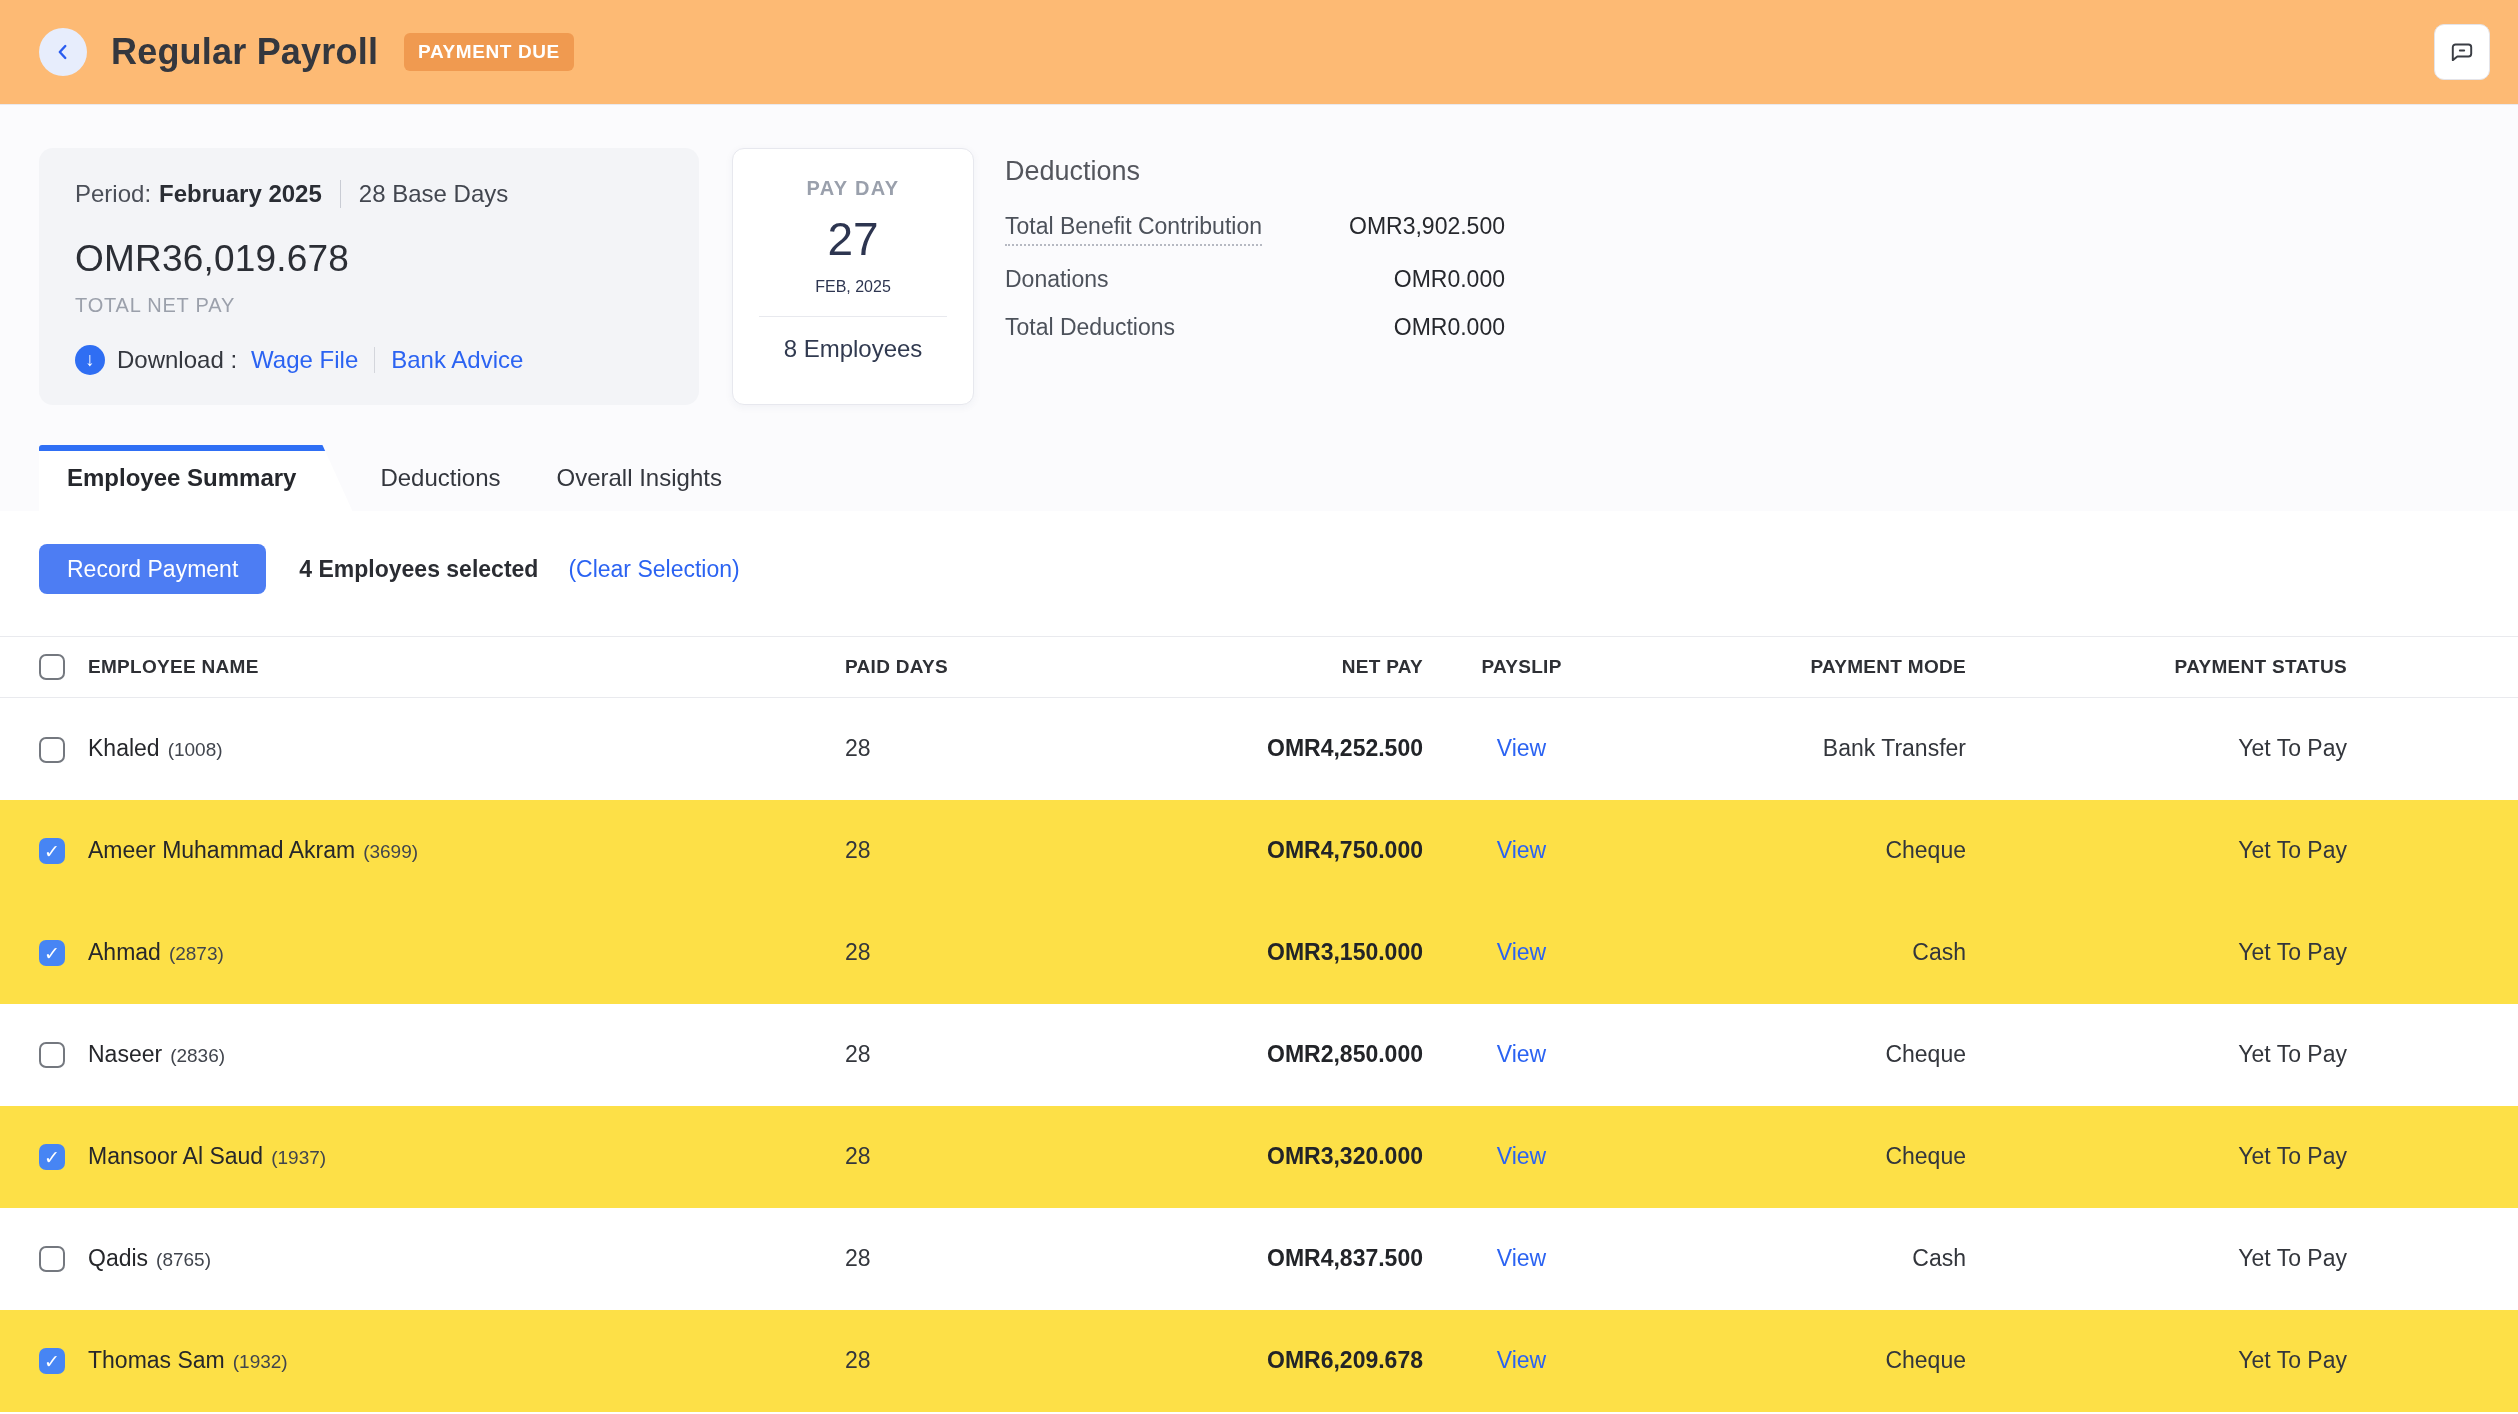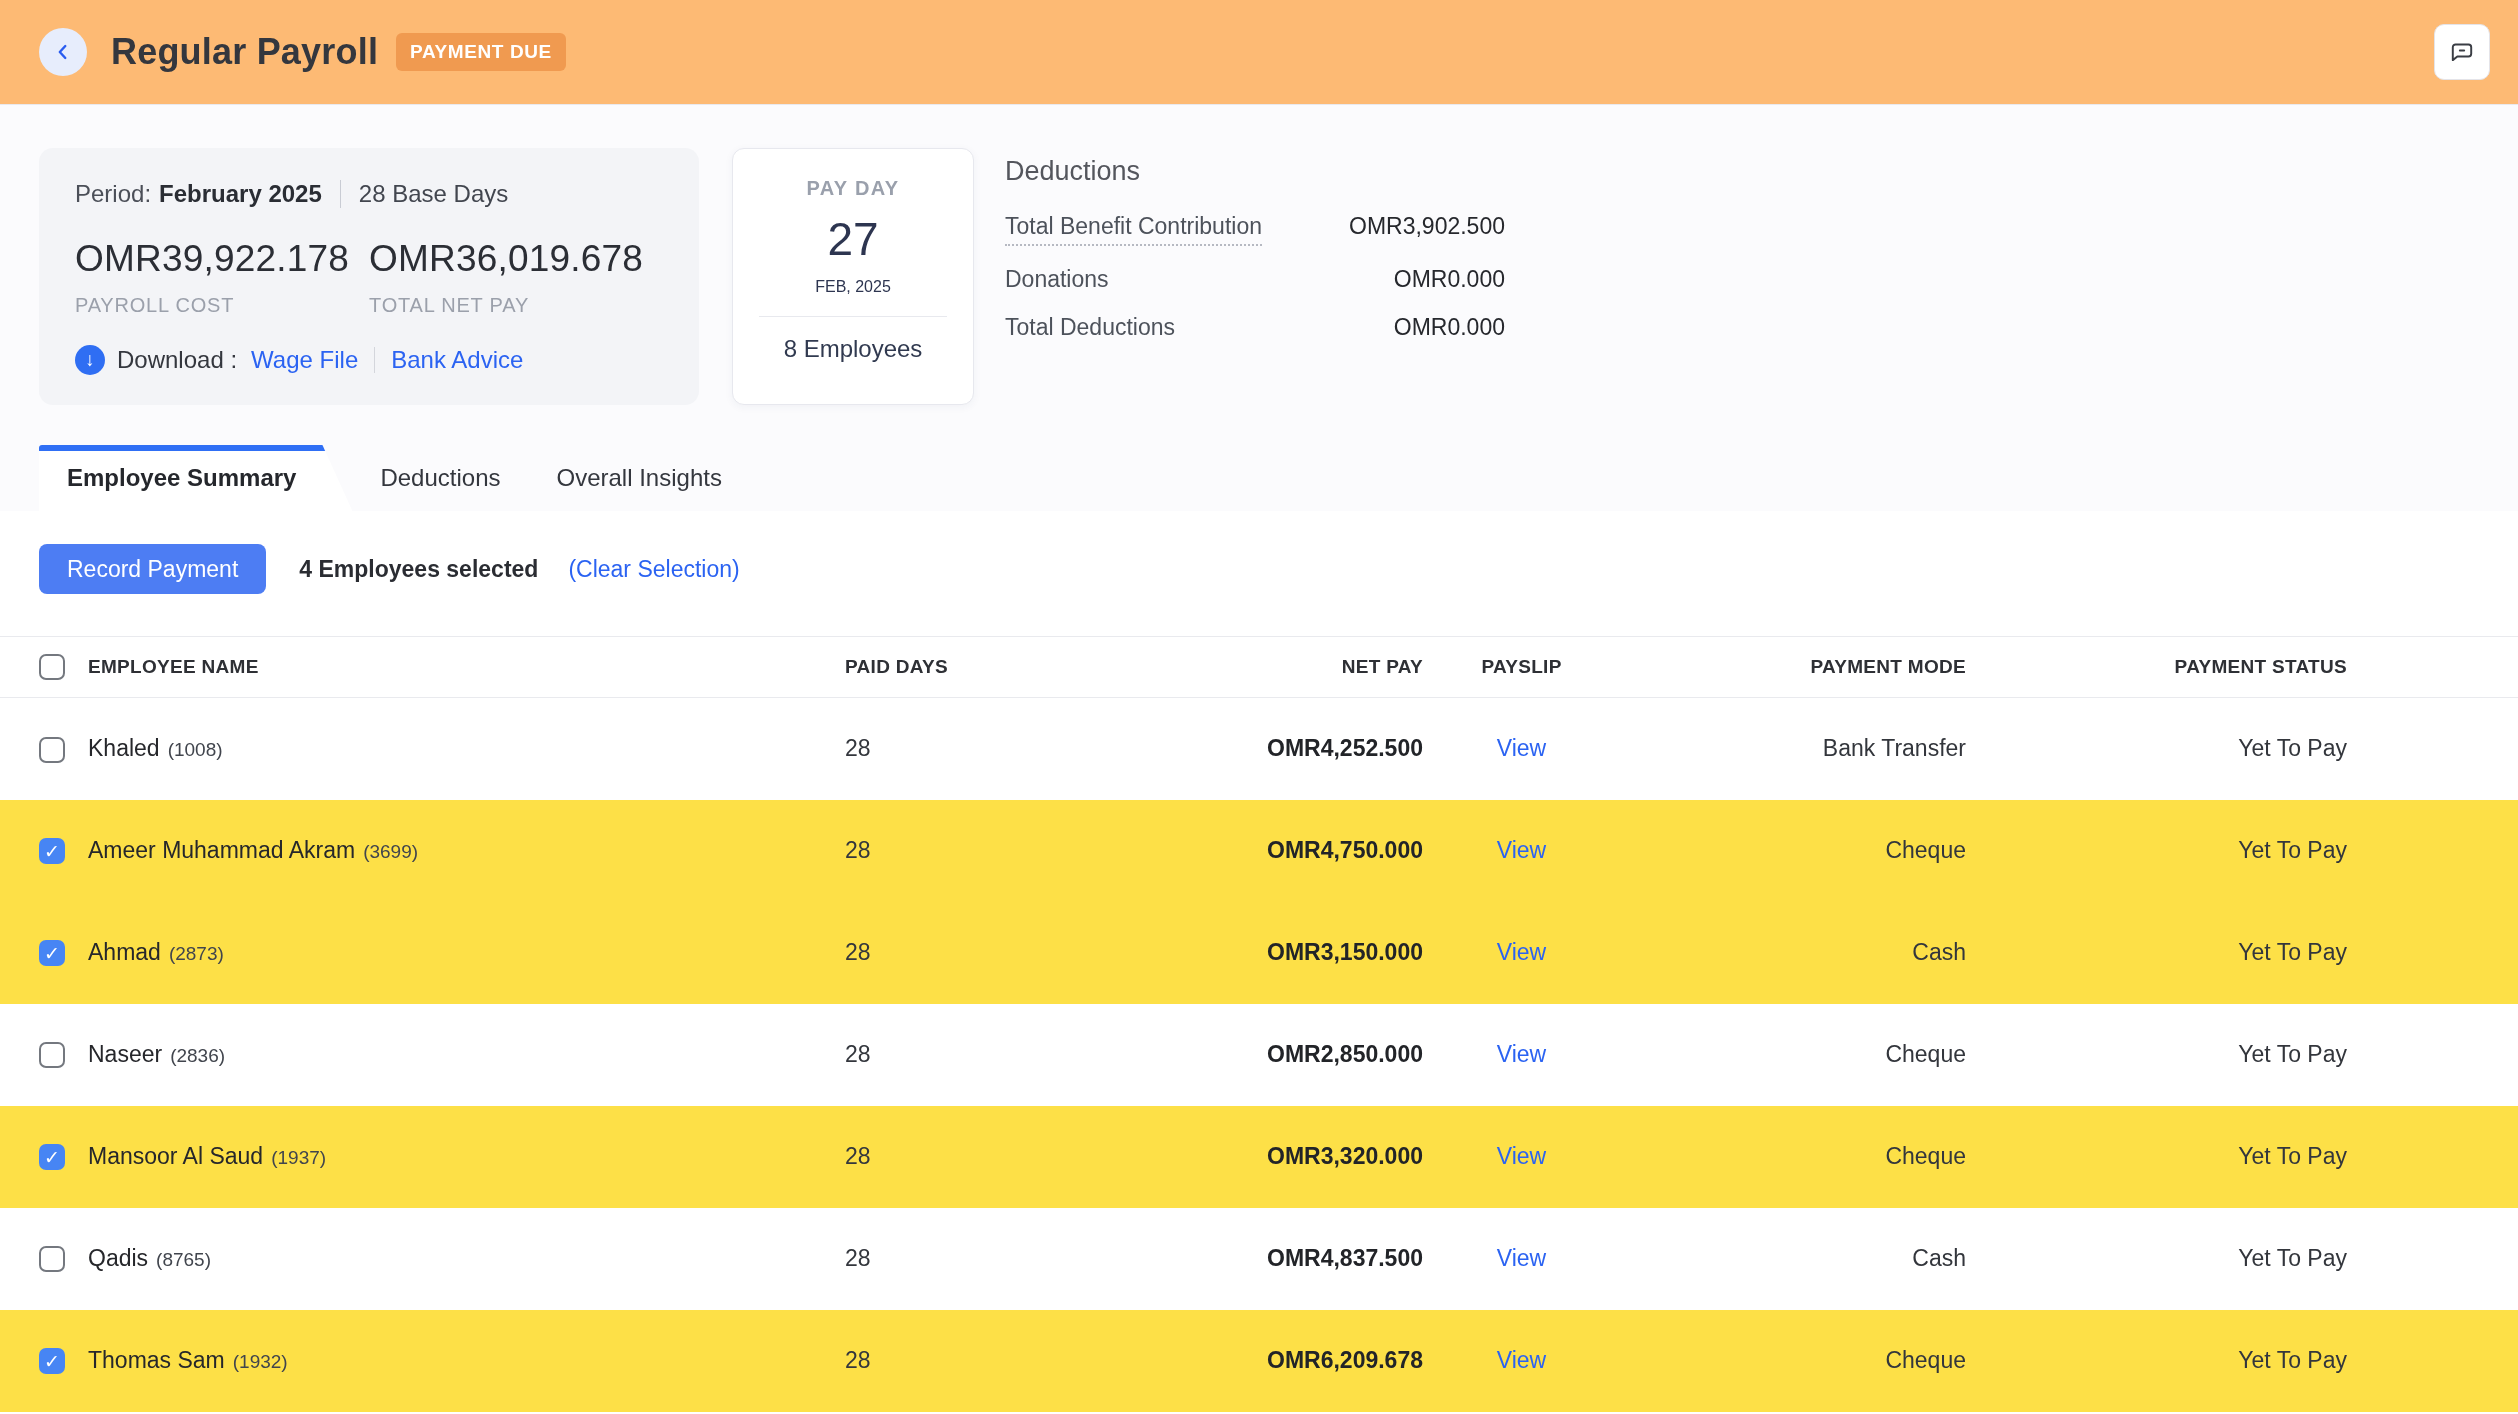--- a/index.html
+++ b/index.html
@@ -5,21 +5,21 @@
   * { margin:0; padding:0; box-sizing:border-box; }
   html,body { width:2518px; height:1414px; overflow:hidden; }
   body { font-family:"Liberation Sans","DejaVu Sans",sans-serif; background:#fbfbfd; color:#26272b; }
 
   
   .topbar { height:105px; background:#fdba74; border-bottom:1px solid #e9e9ee;
             display:flex; align-items:center; padding:0 28px 0 39px; }
   .back-btn { width:48px; height:48px; border-radius:50%; border:none; background:#e7edfc;
               display:flex; align-items:center; justify-content:center; cursor:pointer; flex:none; }
   .page-title { font-size:36px; font-weight:600; color:#34373e; margin-left:24px; letter-spacing:.2px; }
-  .badge { margin-left:18px; background:#f09a50; color:#fff; font-size:19px; font-weight:700;
+  .badge { margin-left:26px; background:#f09a50; color:#fff; font-size:19px; font-weight:700;
            letter-spacing:.6px; padding:8px 14px; border-radius:6px; }
   .chat-btn { margin-left:auto; width:56px; height:56px; border-radius:10px; background:#fff;
               border:1px solid #e4e4e9; display:flex; align-items:center; justify-content:center; cursor:pointer; }
 
   
   .top-section { display:flex; align-items:flex-start; margin:43px 0 0 39px; }
 
   .summary-card { width:660px; height:257px; background:#f3f4f7; border-radius:14px; padding:32px 36px; }
   .period-line { font-size:24px; color:#4b4f58; display:flex; align-items:center; }
   .period-line b { color:#2a2d34; font-weight:600; margin-left:8px; }
@@ -113,24 +113,20 @@
 <section class="top-section">
   <div class="summary-card">
     <div class="period-line">
       <span>Period:</span>
       <b>February 2025</b>
       <span class="vsep"></span>
       <span class="base-days">28 Base Days</span>
     </div>
     <div class="amounts">
       <div class="amount-block">
-        <div class="amount">OMR39,922.178</div>
-        <div class="amount-label">PAYROLL COST</div>
-      </div>
-      <div class="amount-block">
         <div class="amount">OMR36,019.678</div>
         <div class="amount-label">TOTAL NET PAY</div>
       </div>
     </div>
     <div class="download-line">
       <span class="dl-icon">↓</span>
       <span>Download :</span>
       <a class="dl-link" style="margin-left:14px">Wage File</a>
       <span class="vsep2"></span>
       <a class="dl-link">Bank Advice</a>

